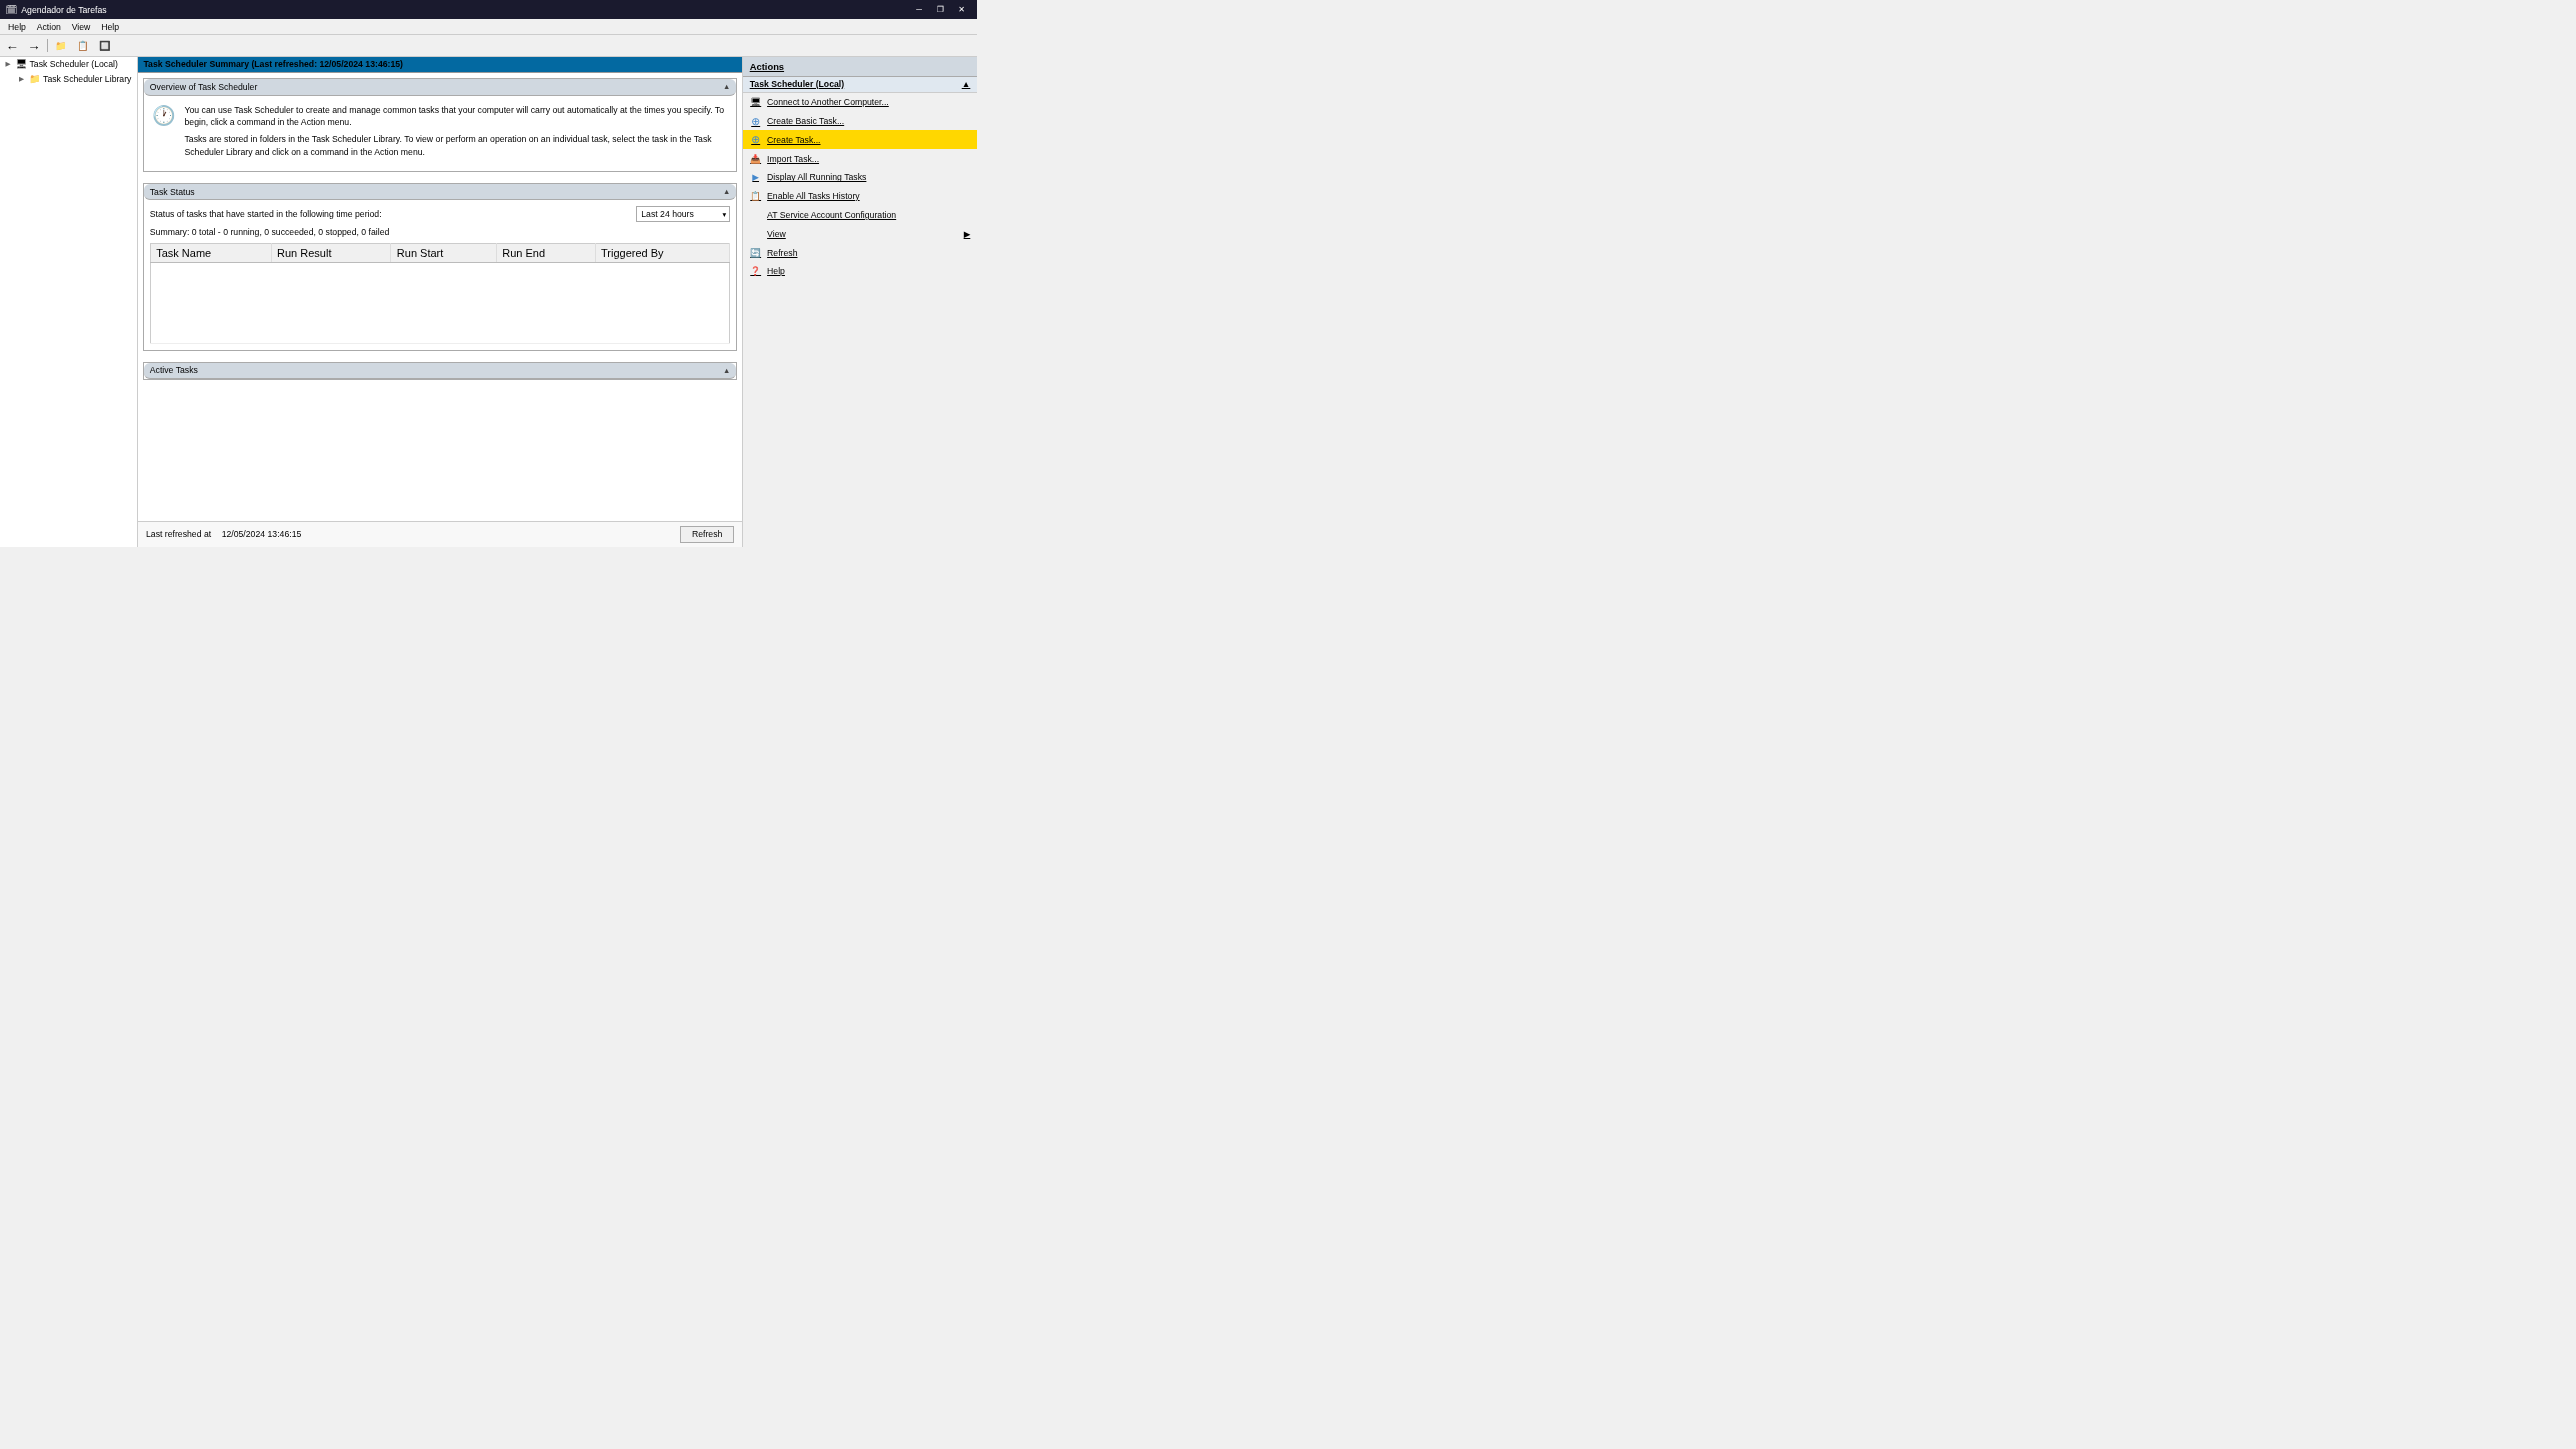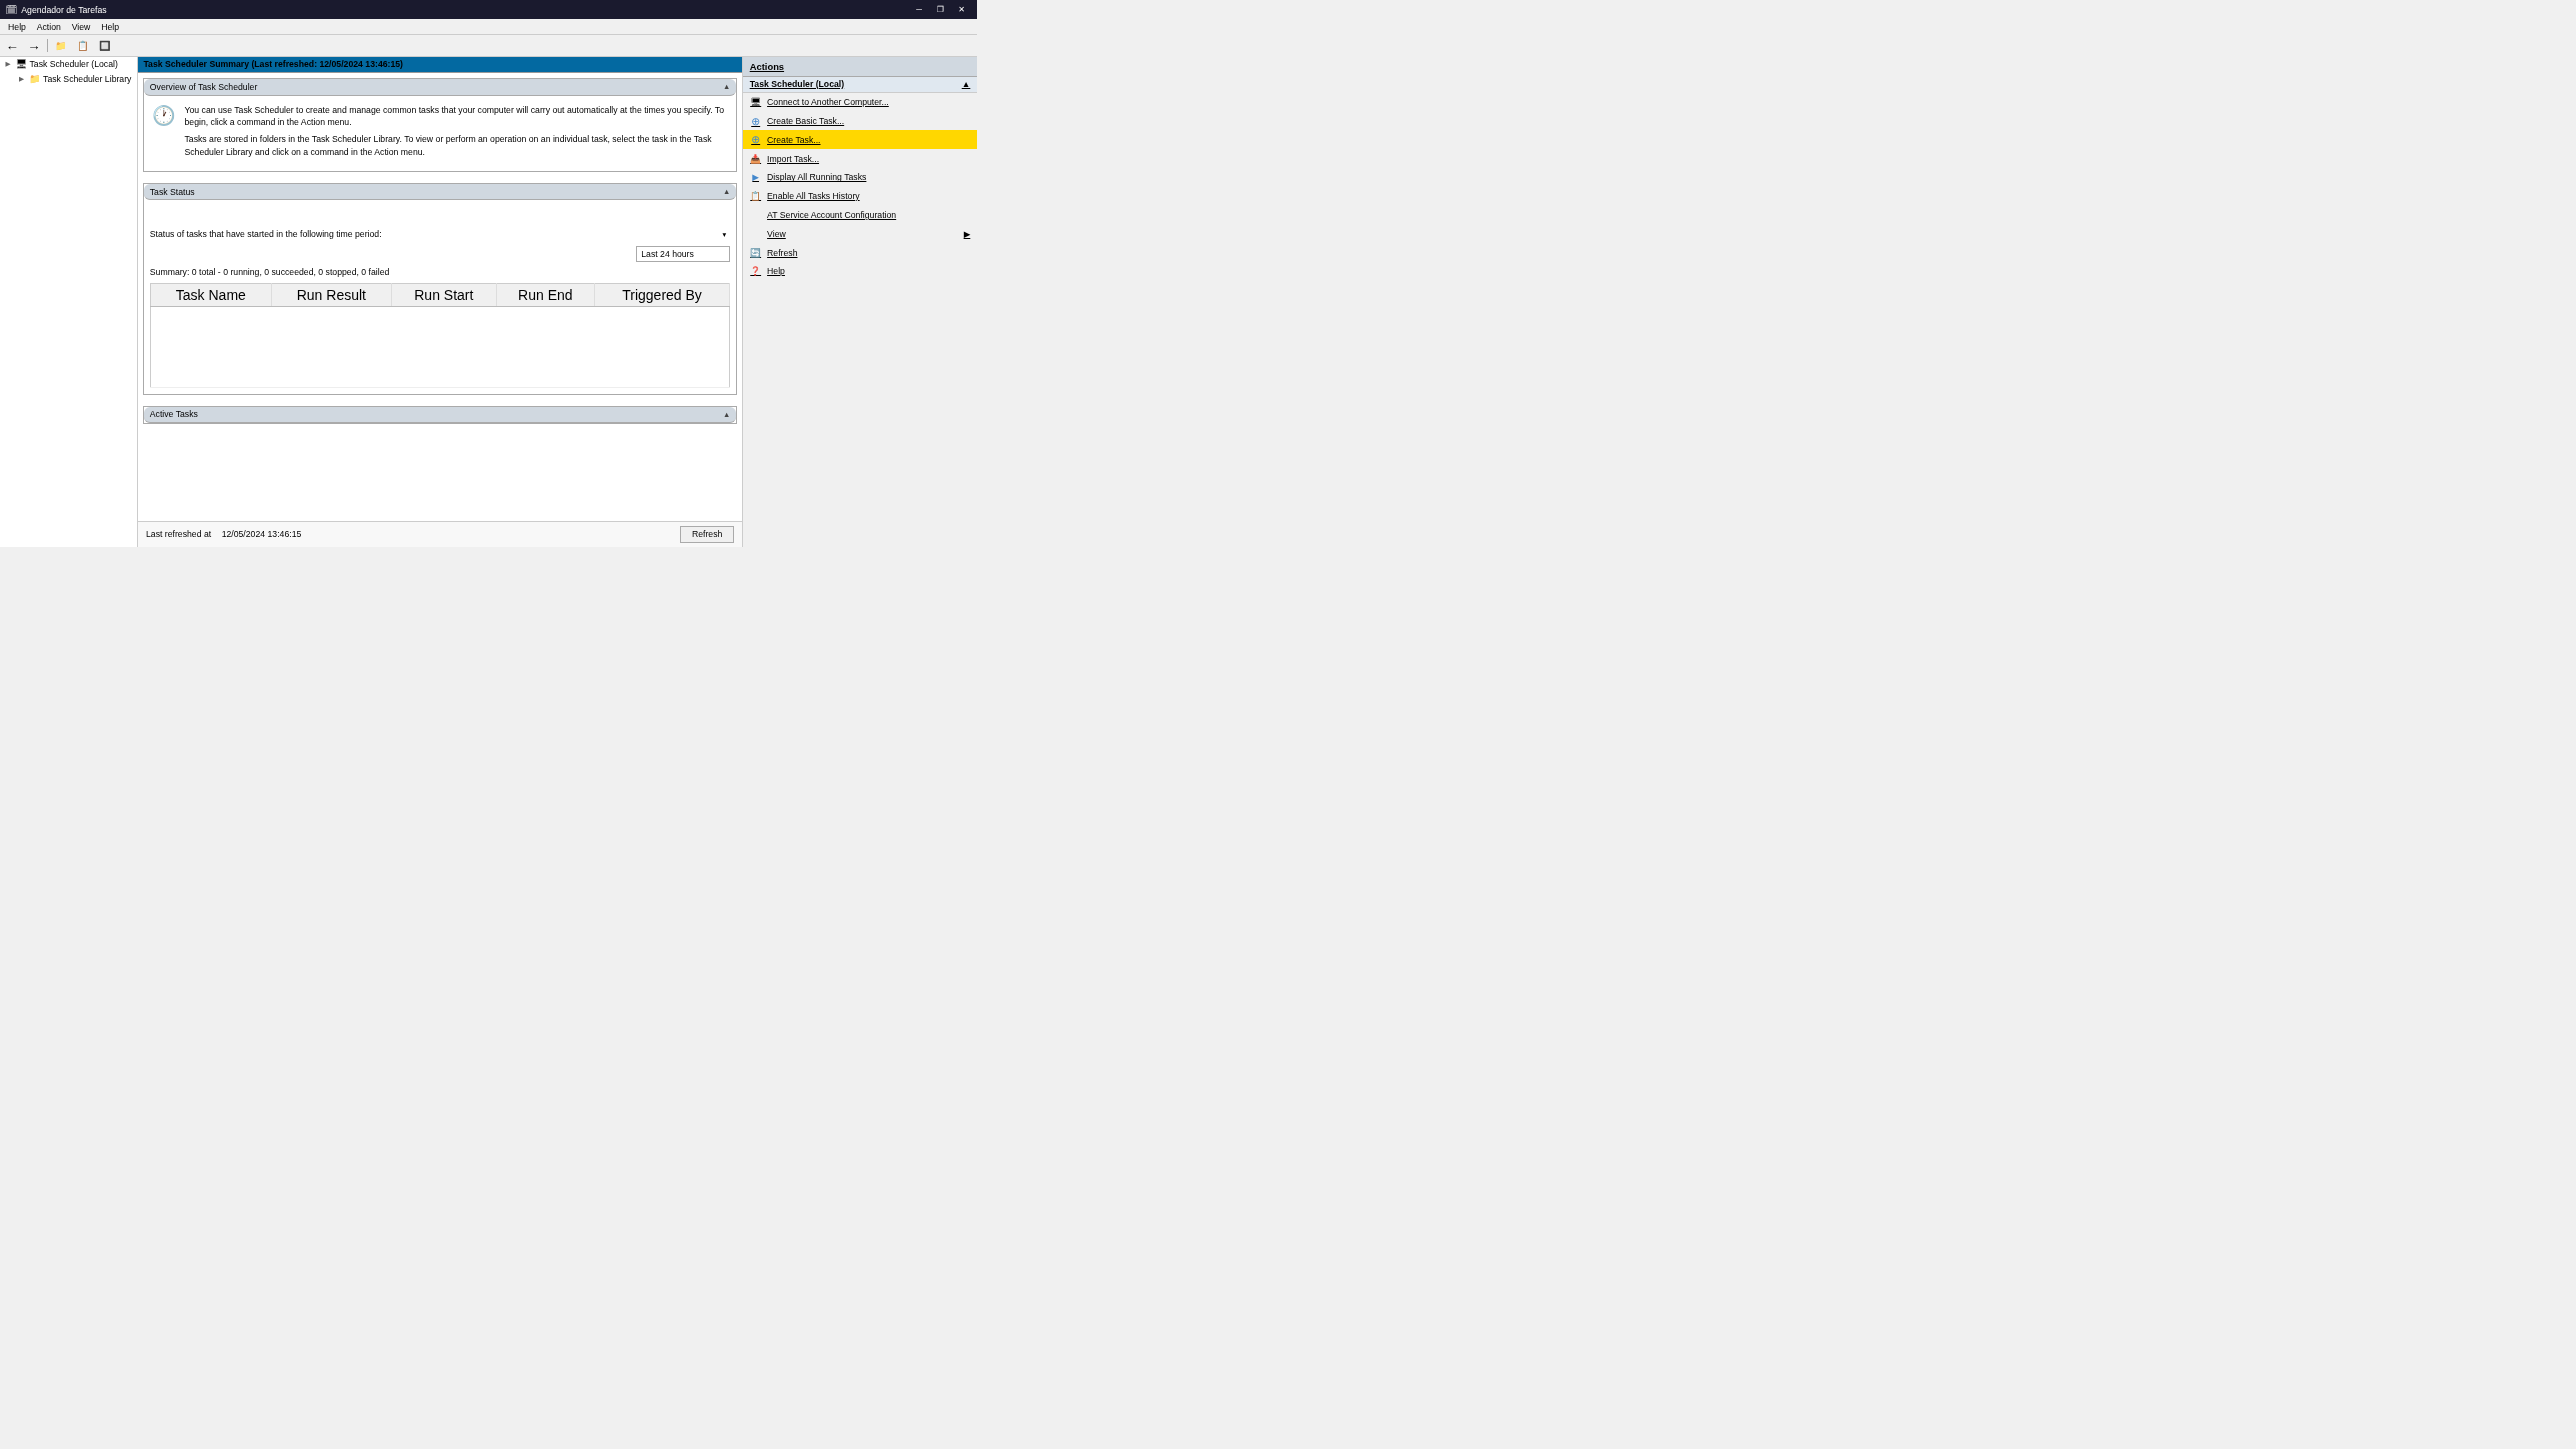--- a/index.html
+++ b/index.html
@@ -187,21 +187,20 @@
     .dropdown-select {
       padding: 2px 13.4px 2px 4px;
       font-size: 8.7px;
       border: 0.7px solid #aaa;
       background: #fff;
       appearance: none;
       -webkit-appearance: none;
       position: relative;
       cursor: pointer;
       min-width: 94px;
-      margin-top: 40px;
     }
     .dropdown-wrapper {
       position: relative;
       display: inline-block;
     }
     .dropdown-wrapper::after {
       content: '▾';
       position: absolute;
       right: 4px;
       top: 50%;
@@ -217,23 +216,23 @@
     .task-table {
       width: 100%;
       border-collapse: collapse;
       border: 0.7px solid #ccc;
     }
     .task-table th {
       background: #f0f0f0;
       border-bottom: 0.7px solid #bbb;
       border-right: 0.7px solid #ddd;
       padding: 3.4px 5.4px;
-      text-align: center;
+      text-align: left;
       font-weight: normal;
-      font-size: 14px;
+      font-size: 11px;
       margin-left: 48px;
     }
     .task-table td {
       padding: 2.7px 5.4px;
       border-bottom: 0.7px solid #eee;
       font-size: 8.7px;
     }
     .task-table-body {
       height: 81px;
     }

